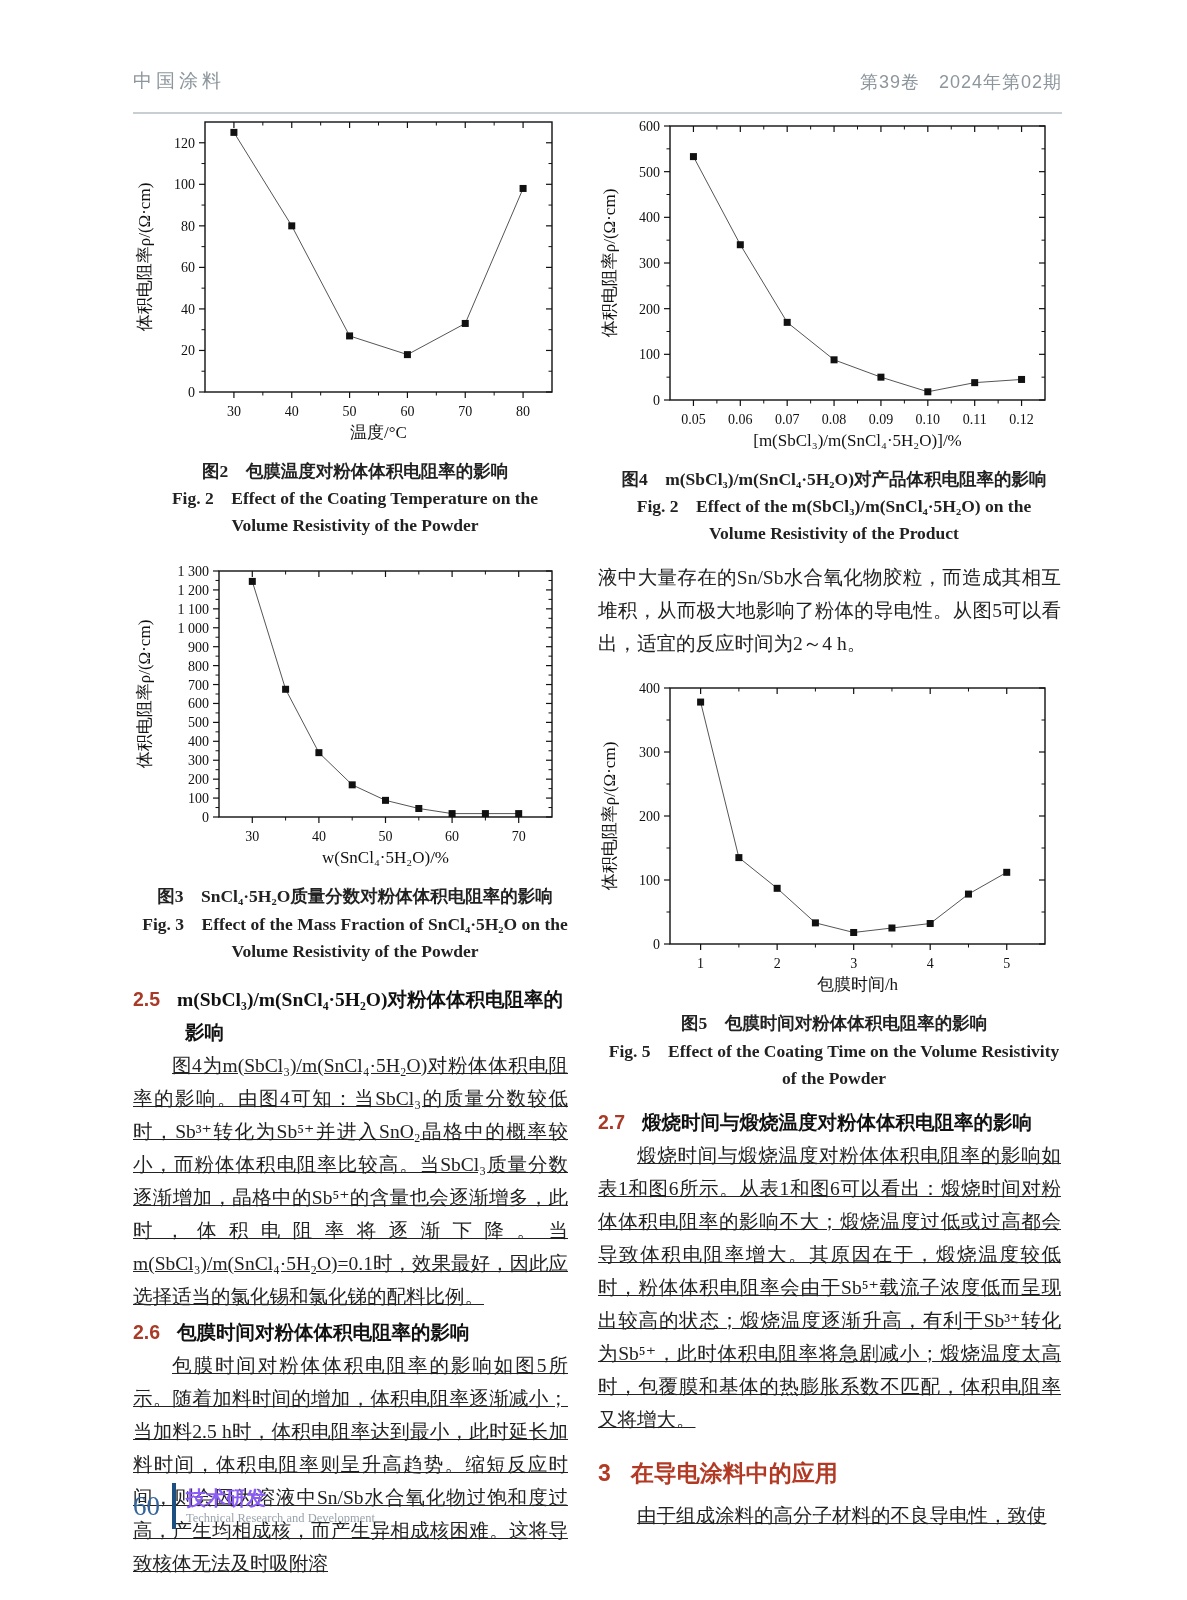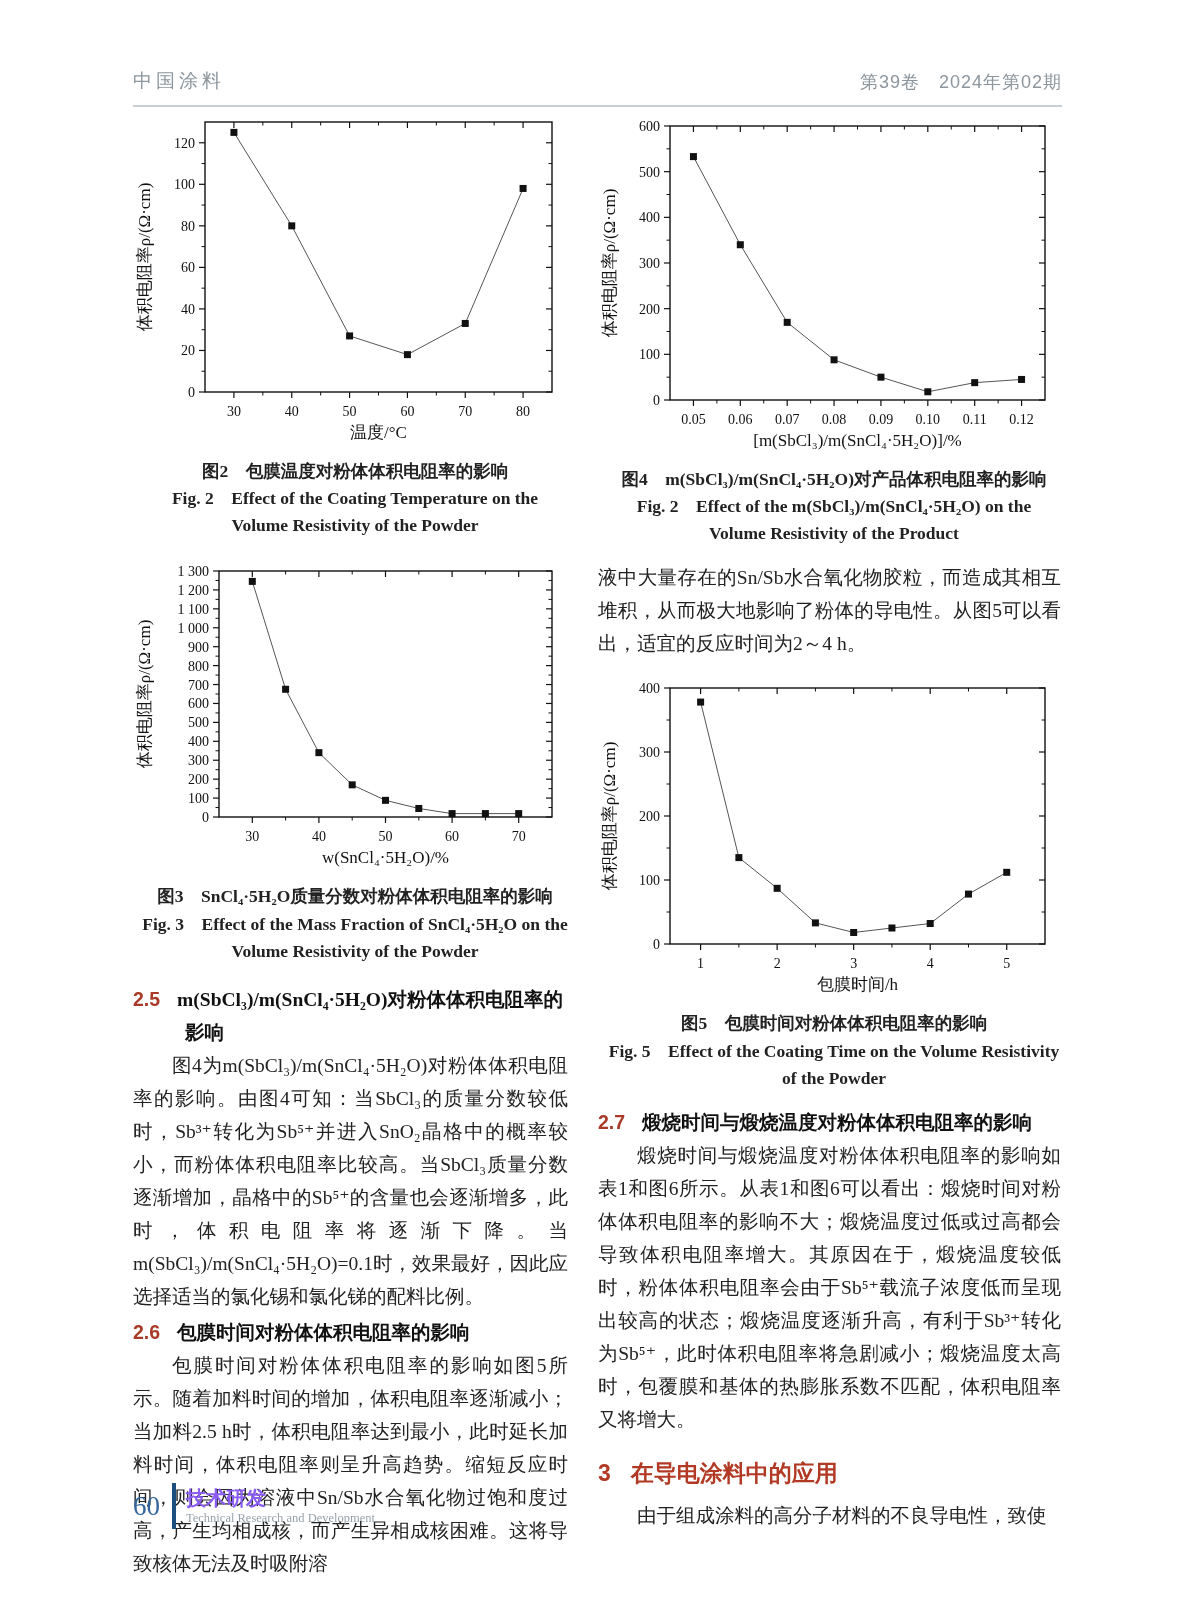--- a/index.html
+++ b/index.html
@@ -1,37 +1,37 @@
 <!DOCTYPE html>
 <html><head>
 <meta charset="utf-8">
 <style>
   html,body{margin:0;padding:0;background:#ffffff;}
   #page{position:relative;width:1187px;height:1600px;background:#ffffff;overflow:hidden;
         font-family:"Liberation Serif","DejaVu Serif",serif;color:#222;}
   
   #header{position:absolute;left:133px;top:68px;width:929px;border-bottom:2px solid #c9ced3;
-          padding-bottom:11px;display:flex;justify-content:space-between;align-items:flex-end;
+          padding-bottom:18px;display:flex;justify-content:space-between;align-items:flex-end;
           color:#8d969d;font-family:"Liberation Sans","DejaVu Sans",sans-serif;}
   #header .journal{font-size:19px;letter-spacing:4px;}
   #header .issue{font-size:18px;letter-spacing:1px;}
   
   #left-col{position:absolute;left:133px;top:112px;width:435px;}
   #right-col{position:absolute;left:598px;top:116px;width:463px;}
   
   .chart{display:block;}
   .tick{font:14px "Liberation Serif","DejaVu Serif",serif;fill:#111;}
   .axlabel{font:17px "Liberation Serif","DejaVu Serif",serif;fill:#111;}
   
   .caption{text-align:center;font-weight:bold;line-height:1.55;margin:6px 0 0 9px;}
   .caption .cn{font-size:17.5px;display:block;}
   .caption .en{font-size:17.5px;display:block;font-family:"Liberation Serif","DejaVu Serif",serif;}
   
   .para{font-size:19.5px;line-height:33px;text-align:justify;margin:0;}
-  .para.indent{text-indent:2em;}
+  .para.indent{text-indent:2em;text-decoration:underline;}
   
   .h2x{font-size:19.5px;font-weight:bold;line-height:33px;margin:3px 0 0 0;
        padding-left:52px;text-indent:-52px;}
   .h2x .num{color:#a93a28;font-family:"Liberation Sans","DejaVu Sans",sans-serif;margin-right:17px;}
   .h2x .ttl{color:#111;}
   
   .h3{color:#b23a24;font-size:23px;font-weight:bold;margin:22px 0 10px 0;
       font-family:"Liberation Sans","DejaVu Sans",sans-serif;}
   .h3 .num{margin-right:20px;}
   

